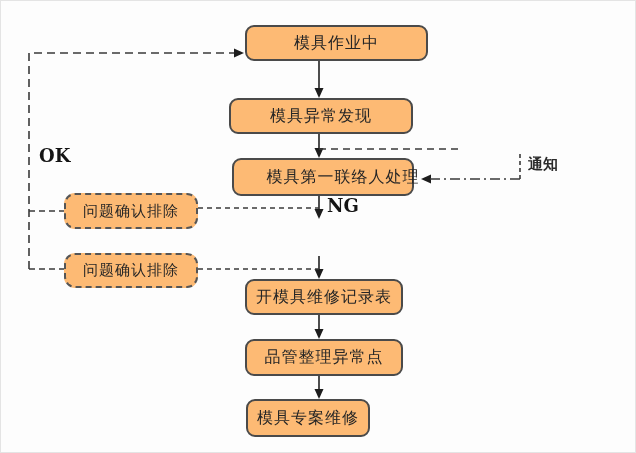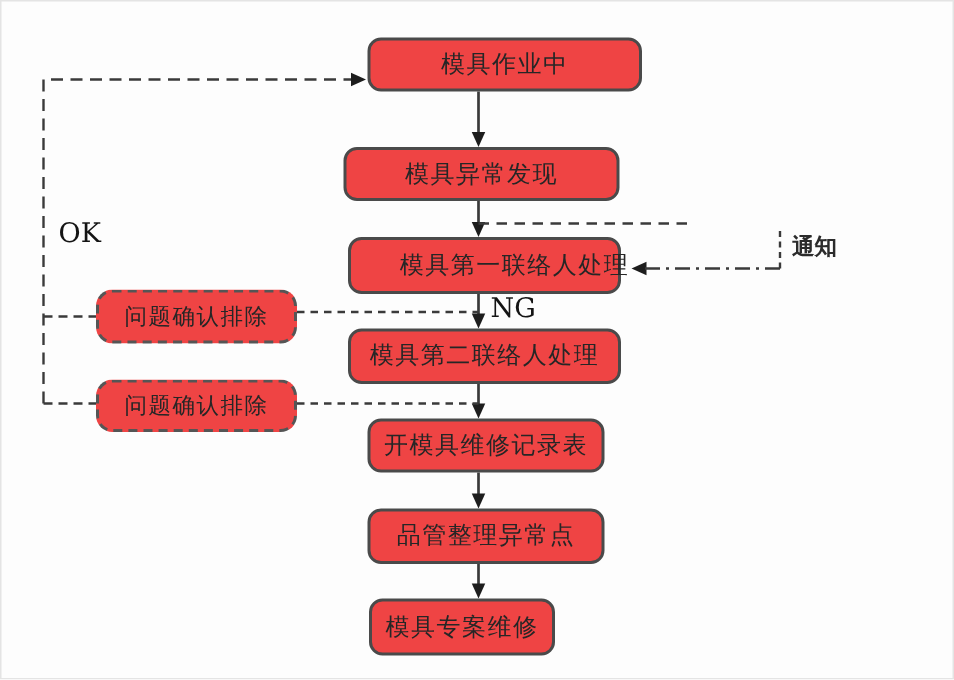--- a/index.html
+++ b/index.html
@@ -11,39 +11,39 @@
     box-sizing:border-box;
     font-family:"DejaVu Sans", sans-serif;
     overflow:hidden;
   }
   svg.wires{position:absolute;left:0;top:0;width:636px;height:453px;}
   .node{
     position:absolute;
     box-sizing:border-box;
     border:2px solid #4a4a4a;
     border-radius:9px;
-    background:#ef4444;
+    background:#fdba74;
     display:flex;align-items:center;justify-content:center;
     font-size:16px;letter-spacing:1px;color:#262626;
     white-space:nowrap;
   }
   .node.dashed{
     border:2px dashed #555555;
     border-radius:11px;
     font-size:15px;
   }
   .lbl{
     position:absolute;
     color:#141414;
     white-space:nowrap;
     font-weight:bold;
   }
   .lbl.latin{
     font-family:"DejaVu Serif", serif;
-    font-weight:normal;font-size:18px;
+    font-weight:bold;font-size:18px;
   }
   .lbl.cjk{font-size:15px;color:#2b2b2b;}
 </style>
 </head>
 <body>
 
 <div id="stage">
 
   <svg class="wires" viewBox="0 0 636 453" xmlns="http://www.w3.org/2000/svg">
     <g stroke="#3a3a3a" stroke-width="1.8" fill="none">
@@ -83,21 +83,20 @@
       <line x1="519" y1="178" x2="429" y2="178" stroke-dasharray="10,4,2,4"></line>
     </g>
   </svg>
 
   <div class="node" style="left:244px;top:24px;width:183px;height:36px;">模具作业中</div>
 
   <div class="node" style="left:228px;top:97px;width:184px;height:36px;">模具异常发现</div>
 
   <div class="node" style="left:231px;top:157px;width:182px;height:38px;padding-left:40px;">模具第一联络人处理</div>
 
-  <div class="node" style="left:231px;top:218px;width:182px;height:37px;">模具第二联络人处理</div>
 
   <div class="node" style="left:244px;top:278px;width:158px;height:36px;">开模具维修记录表</div>
 
   <div class="node" style="left:244px;top:338px;width:158px;height:37px;">品管整理异常点</div>
 
   <div class="node" style="left:245px;top:398px;width:124px;height:38px;">模具专案维修</div>
 
   <div class="node dashed" style="left:63px;top:192px;width:134px;height:36px;">问题确认排除</div>
 
   <div class="node dashed" style="left:63px;top:252px;width:134px;height:35px;">问题确认排除</div>

